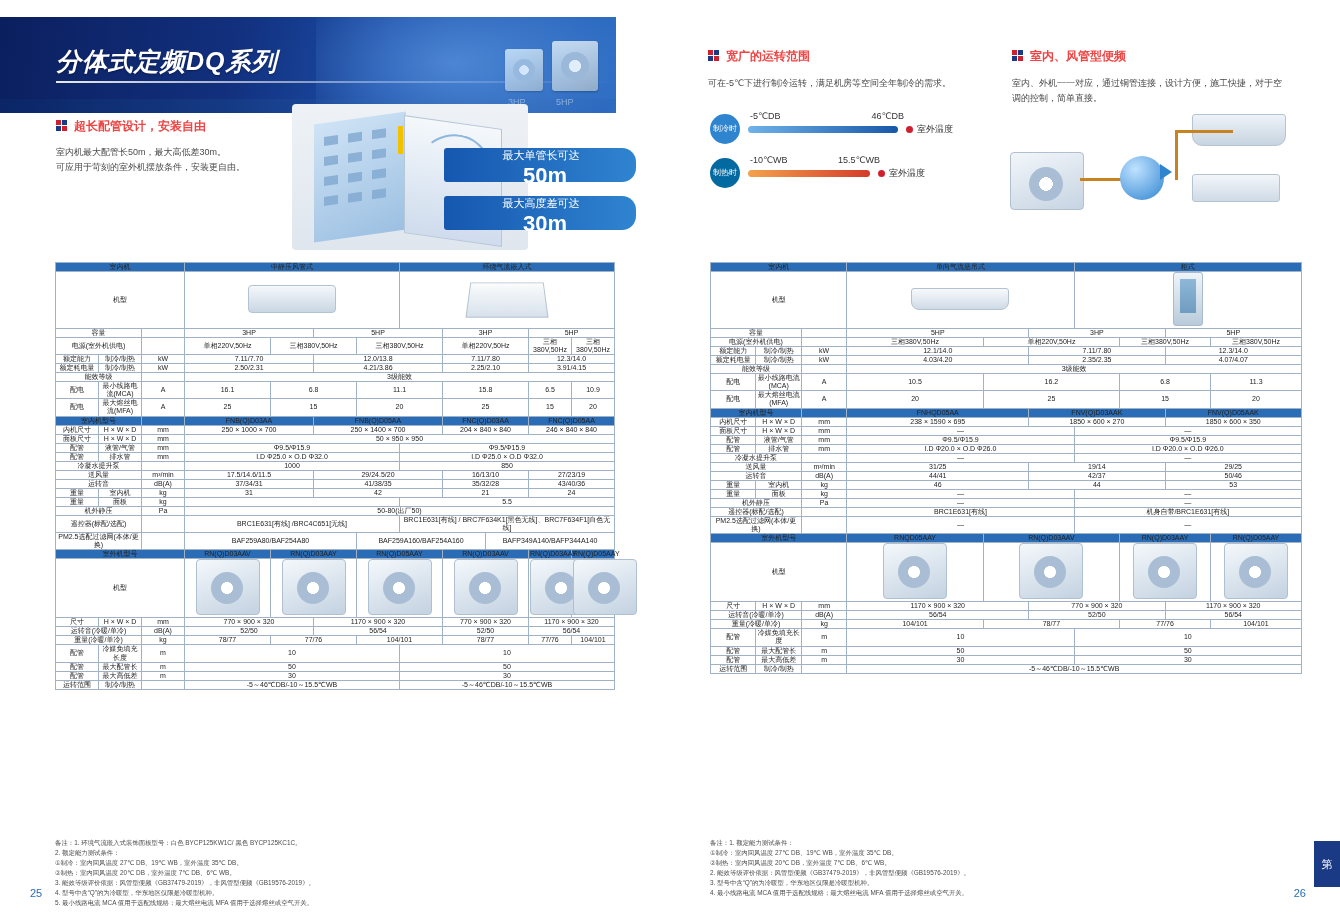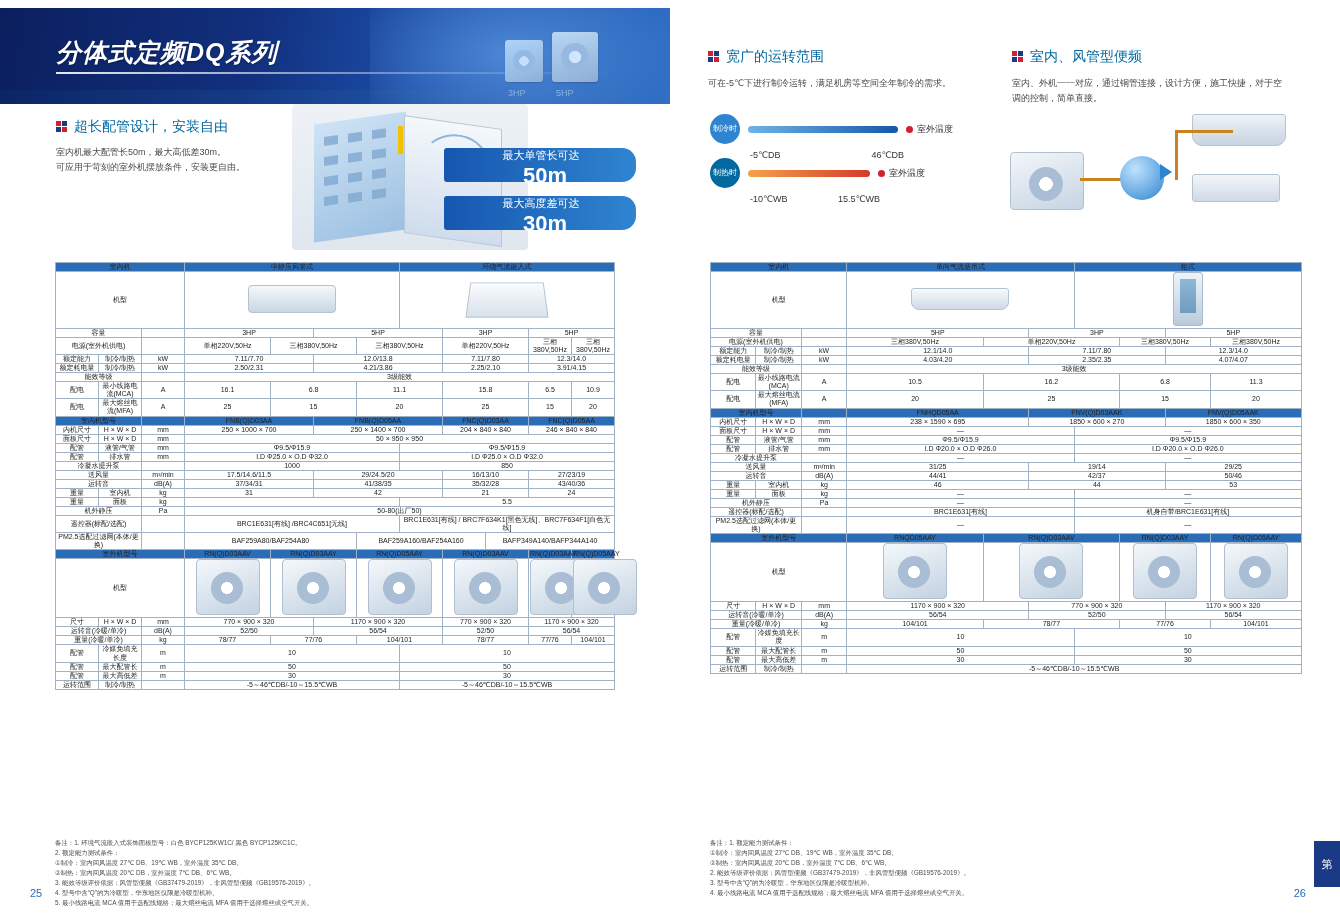--- a/index.html
+++ b/index.html
@@ -2,36 +2,36 @@
 <html><head>
 <meta charset="utf-8">
 <style>
   html,body{margin:0;padding:0;background:#fff;}
   body{width:1340px;height:913px;font-family:"Liberation Sans","DejaVu Sans",sans-serif;color:#231f20;position:relative;overflow:hidden;}
   .page{position:absolute;inset:0;}
   .left-page{position:absolute;left:0;top:0;width:670px;height:913px;}
   .right-page{position:absolute;left:670px;top:0;width:670px;height:913px;}
 
   
-  .banner{position:absolute;left:0;top:8px;width:670px;height:96px;background:linear-gradient(100deg,#0b1f5e 0%,#12307e 38%,#1b4ea8 62%,#2f6fc4 100%);overflow:hidden;}
+  .banner{position:absolute;left:0;top:17px;width:616px;height:96px;background:linear-gradient(100deg,#0b1f5e 0%,#12307e 38%,#1b4ea8 62%,#2f6fc4 100%);overflow:hidden;}
   .banner:after{content:"";position:absolute;right:-40px;top:-30px;width:340px;height:190px;background:radial-gradient(ellipse at 40% 40%,rgba(130,190,255,.45),rgba(20,60,140,0) 60%);}
   .banner-stripe{position:absolute;left:0;bottom:0;width:670px;height:14px;background:linear-gradient(90deg,#0b2a6b,#2f6fc4);opacity:.55;}
   .banner-title{position:absolute;left:56px;top:28px;font-size:25px;font-weight:bold;font-style:italic;color:#fff;letter-spacing:1px;text-shadow:0 1px 2px rgba(0,0,0,.35);}
   .banner-rule{position:absolute;left:56px;top:64px;width:560px;height:2px;background:linear-gradient(90deg,rgba(255,255,255,.9),rgba(255,255,255,0));}
   .unit-3hp,.unit-5hp{position:absolute;bottom:22px;width:38px;height:42px;border-radius:3px;background:linear-gradient(160deg,#cfe0f2,#8fa9c6);box-shadow:0 1px 2px rgba(0,0,0,.3);}
   .unit-3hp{left:505px;}
   .unit-5hp{left:552px;width:46px;height:50px;bottom:22px;}
   .unit-3hp:after,.unit-5hp:after{content:"";position:absolute;left:50%;top:50%;width:22px;height:22px;margin:-11px 0 0 -11px;border-radius:50%;background:radial-gradient(circle,#eef5fc 0 30%,#9fb7d3 31% 100%);}
   .unit-5hp:after{width:28px;height:28px;margin:-14px 0 0 -14px;}
   .unit-label{position:absolute;bottom:6px;font-size:9px;color:#fff;}
   .lbl3{left:508px;}
   .lbl5{left:556px;}
 
   
-  .sec-h{position:absolute;font-size:14px;font-weight:normal;color:#0369a1;}
+  .sec-h{position:absolute;font-size:12px;font-weight:bold;color:#ef4444;}
   .sec-h .mk{display:inline-block;width:12px;height:11px;margin-right:6px;position:relative;top:1px;}
   .sec-h .mk i{position:absolute;width:5px;height:5px;background:#d0202f;display:block;}
   .sec-h .mk i:nth-child(1){left:0;top:0;}
   .sec-h .mk i:nth-child(2){left:6px;top:0;background:#1b3a86;}
   .sec-h .mk i:nth-child(3){left:0;top:6px;background:#1b3a86;}
   .sec-h .mk i:nth-child(4){left:6px;top:6px;background:#d0202f;}
   .sec-p{position:absolute;font-size:9px;line-height:1.65;color:#4a4a4a;}
 
   
   .illus{position:absolute;left:292px;top:104px;width:236px;height:146px;background:linear-gradient(180deg,#eef2f6,#dfe6ee);border-radius:4px;overflow:hidden;}
@@ -46,21 +46,21 @@
   .callout.c2{left:444px;top:196px;width:170px;}
 
   
   .range-row{position:absolute;display:flex;align-items:center;}
   .circle-badge{width:30px;height:30px;border-radius:50%;display:flex;align-items:center;justify-content:center;font-size:8px;color:#fff;line-height:1.05;text-align:center;}
   .badge-cool{background:#2f84d0;}
   .badge-heat{background:#0369a1;font-family:Liberation Serif, serif;}
   .bar{position:relative;height:7px;border-radius:4px;margin:0 8px;}
   .bar-cool{width:150px;background:linear-gradient(90deg,#6fb3e8,#1857a8);}
   .bar-heat{width:122px;background:linear-gradient(90deg,#f3a24d,#d43b2a);}
-  .bar-note{position:absolute;top:-15px;font-size:9px;color:#333;white-space:nowrap;margin-top:39px;}
+  .bar-note{position:absolute;top:-15px;font-size:9px;color:#333;white-space:nowrap;}
   .dotr{width:7px;height:7px;border-radius:50%;background:#d0202f;margin-right:4px;}
   .outdoor-lbl{font-size:9px;color:#333;}
 
   
   .sch{position:absolute;left:1000px;top:104px;width:290px;height:140px;}
   .sch .odu{position:absolute;left:10px;top:48px;width:72px;height:56px;border-radius:4px;background:linear-gradient(160deg,#f2f6fa,#c6d4e2);border:1px solid #b0c0d0;}
   .sch .odu:after{content:"";position:absolute;left:18px;top:14px;width:34px;height:34px;border-radius:50%;background:radial-gradient(circle,#fff 0 28%,#a9bed4 29% 100%);}
   .sch .idu1{position:absolute;right:4px;top:10px;width:92px;height:30px;border-radius:3px 3px 10px 10px;background:linear-gradient(180deg,#eef3f8,#c7d4e0);border:1px solid #b6c4d2;}
   .sch .idu2{position:absolute;right:10px;top:70px;width:86px;height:26px;border-radius:3px;background:linear-gradient(180deg,#f2f6fa,#cfdae6);border:1px solid #b6c4d2;}
   .sch .pipe{position:absolute;height:3px;background:#c8821f;}

